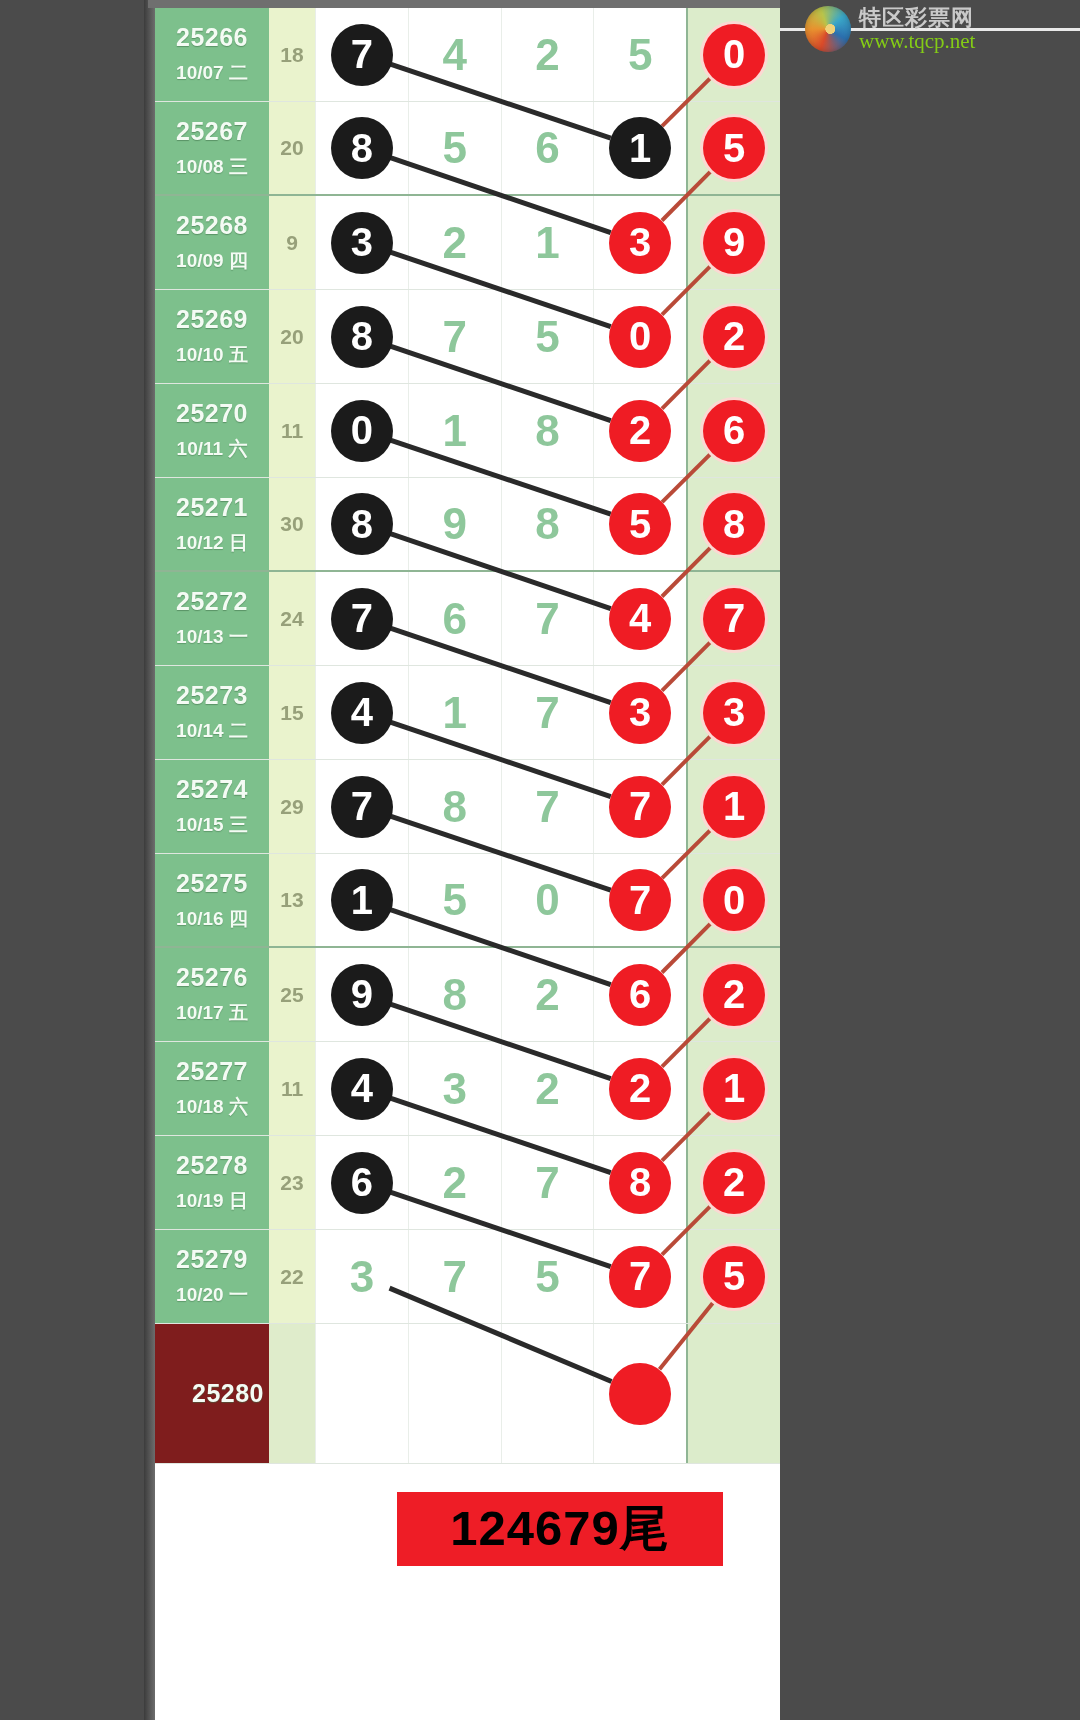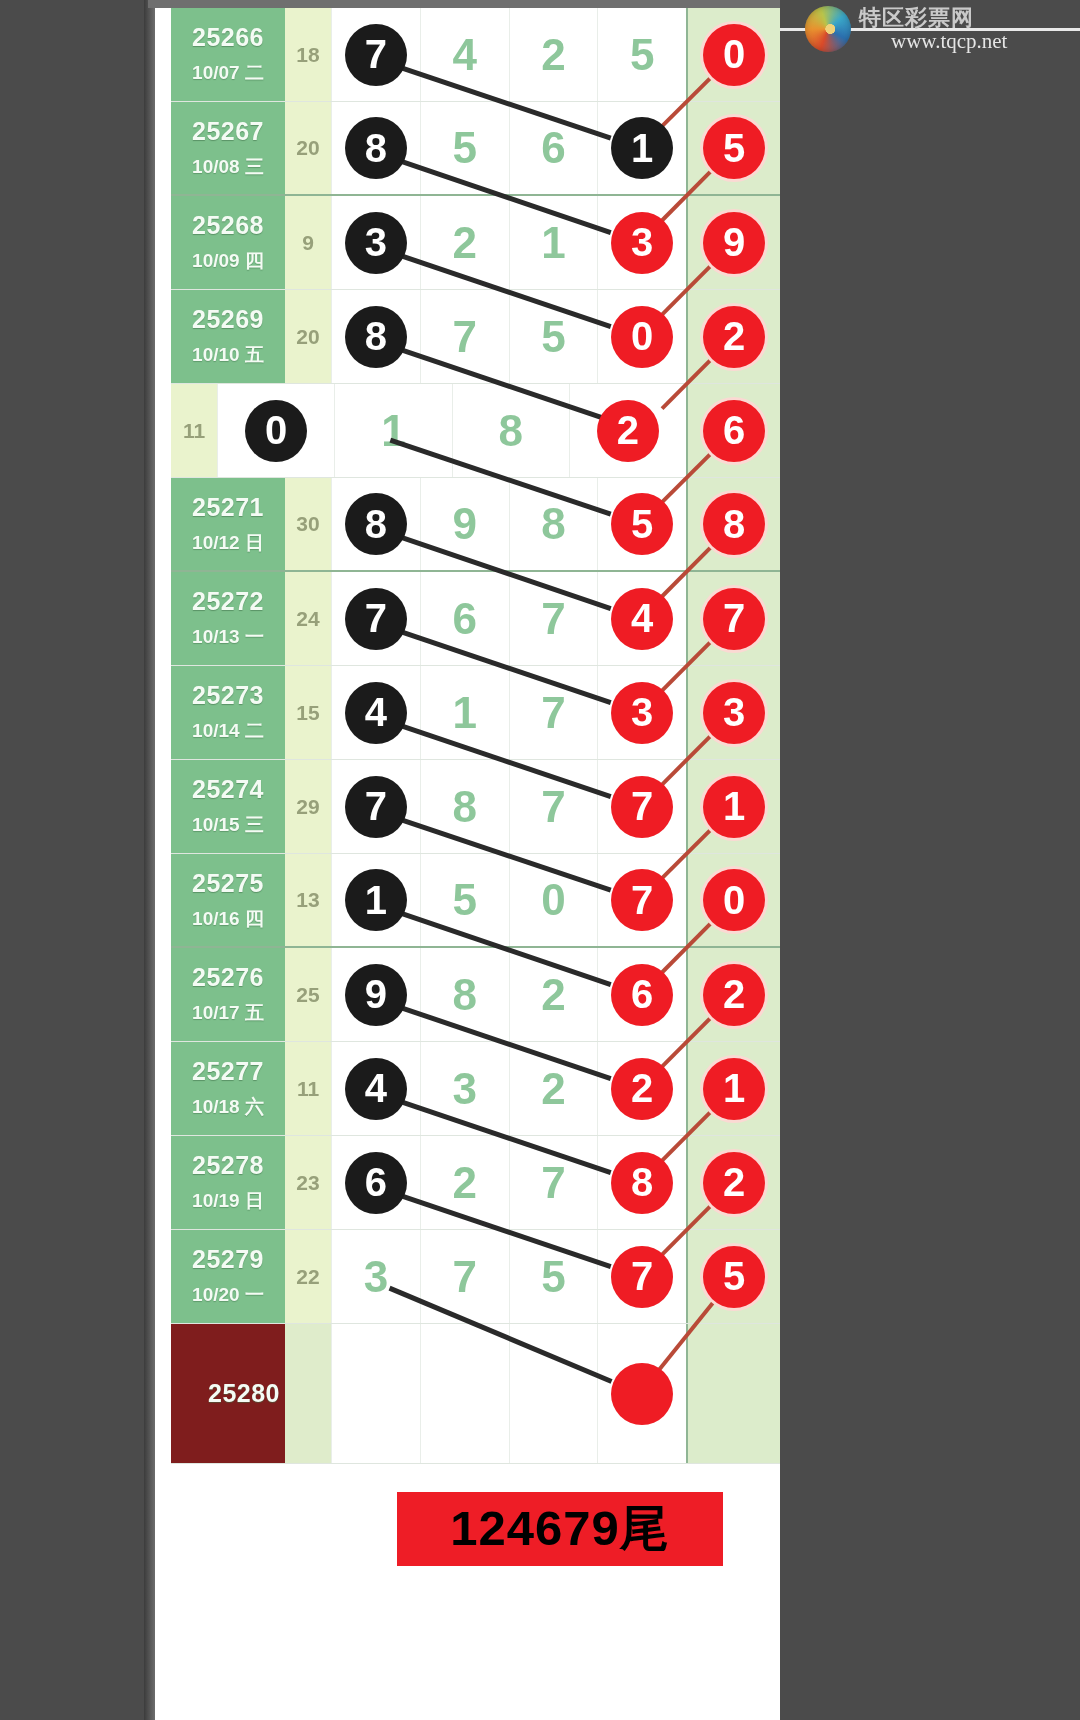--- a/index.html
+++ b/index.html
@@ -25,21 +25,20 @@
   #table {
     position:absolute; left:155px; top:8px;
     width:625px; height:1712px;
     background:#ffffff;
   }
   .row {
     position:relative;
     display:flex;
     height:94px;
     border-bottom:1px solid #dfe6df;
-    margin-left:16px;
   }
   .row.grp { border-bottom:2px solid #8fb594; }
   .c-issue {
     width:114px; flex:0 0 114px;
     background:#7dc08c;
     display:flex; flex-direction:column;
     align-items:center; justify-content:center;
     color:#f4fbf4;
   }
   .c-issue .no {
@@ -111,21 +110,21 @@
   #wm .logo {
     width:46px; height:46px; border-radius:50%;
     background:
       radial-gradient(circle at 55% 50%, #f0d27a 0 14%, rgba(0,0,0,0) 15%),
       conic-gradient(from 200deg, #d94a2a 0deg, #e8922f 70deg, #b9c44a 140deg,
                      #3aa7c8 210deg, #2b6fae 280deg, #d94a2a 360deg);
     box-shadow:inset 0 0 6px rgba(0,0,0,.25);
   }
   #wm .txt { display:flex; flex-direction:column; line-height:1.05; }
   #wm .cn { font-size:22px; font-weight:bold; color:#c9c9c9; letter-spacing:1px; }
-  #wm .url { font-family:"Liberation Serif", serif; font-size:21px; color:#e5e5e5;margin-left:32px; }
+  #wm .url { font-family:"Liberation Serif", serif; font-size:21px; color:#84cc16; }
 </style>
 </head>
 <body>
 
 <div id="stage">
 
   <div class="gutter-left"></div>
   <div class="gutter-right"></div>
   <div class="gutter-shadow"></div>
   <div class="strip-top"></div>
@@ -215,20 +214,24 @@
             <span class="d-plain">5</span>
           </div>
           <div class="c-num">
             <span class="ball red">0</span>
           </div>
           <div class="c-tail">
             <span class="ball tail">2</span>
           </div>
         </div>
         <div class="row">
+          <div class="c-issue">
+            <span class="no">25270</span>
+            <span class="dt">10/11 六</span>
+          </div>
           <div class="c-sum">11</div>
           <div class="c-num">
             <span class="ball black">0</span>
           </div>
           <div class="c-num">
             <span class="d-plain">1</span>
           </div>
           <div class="c-num">
             <span class="d-plain">8</span>
           </div>

